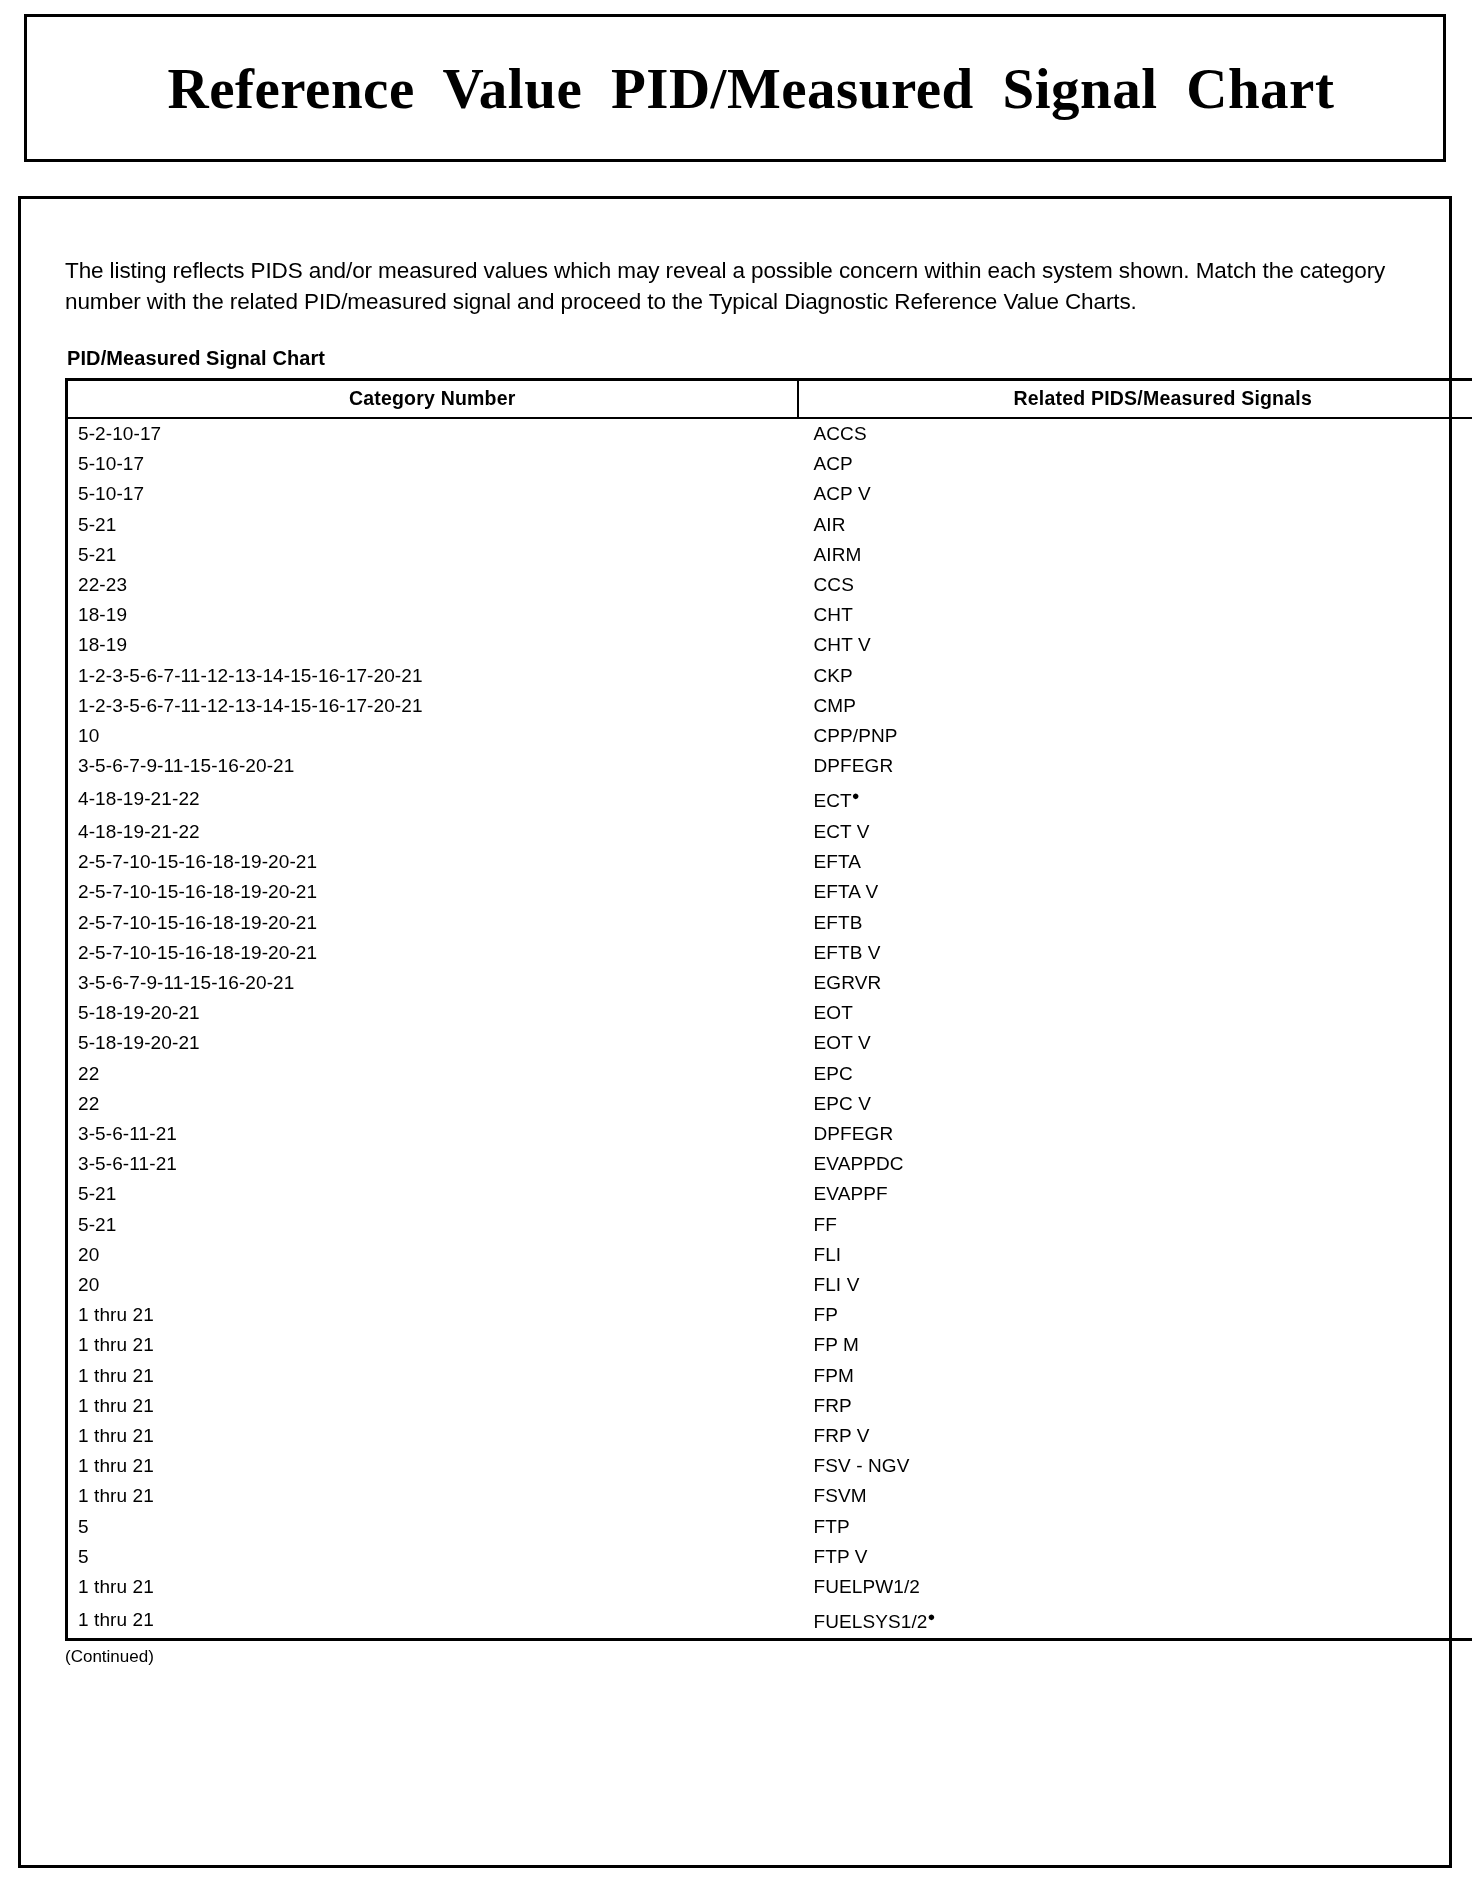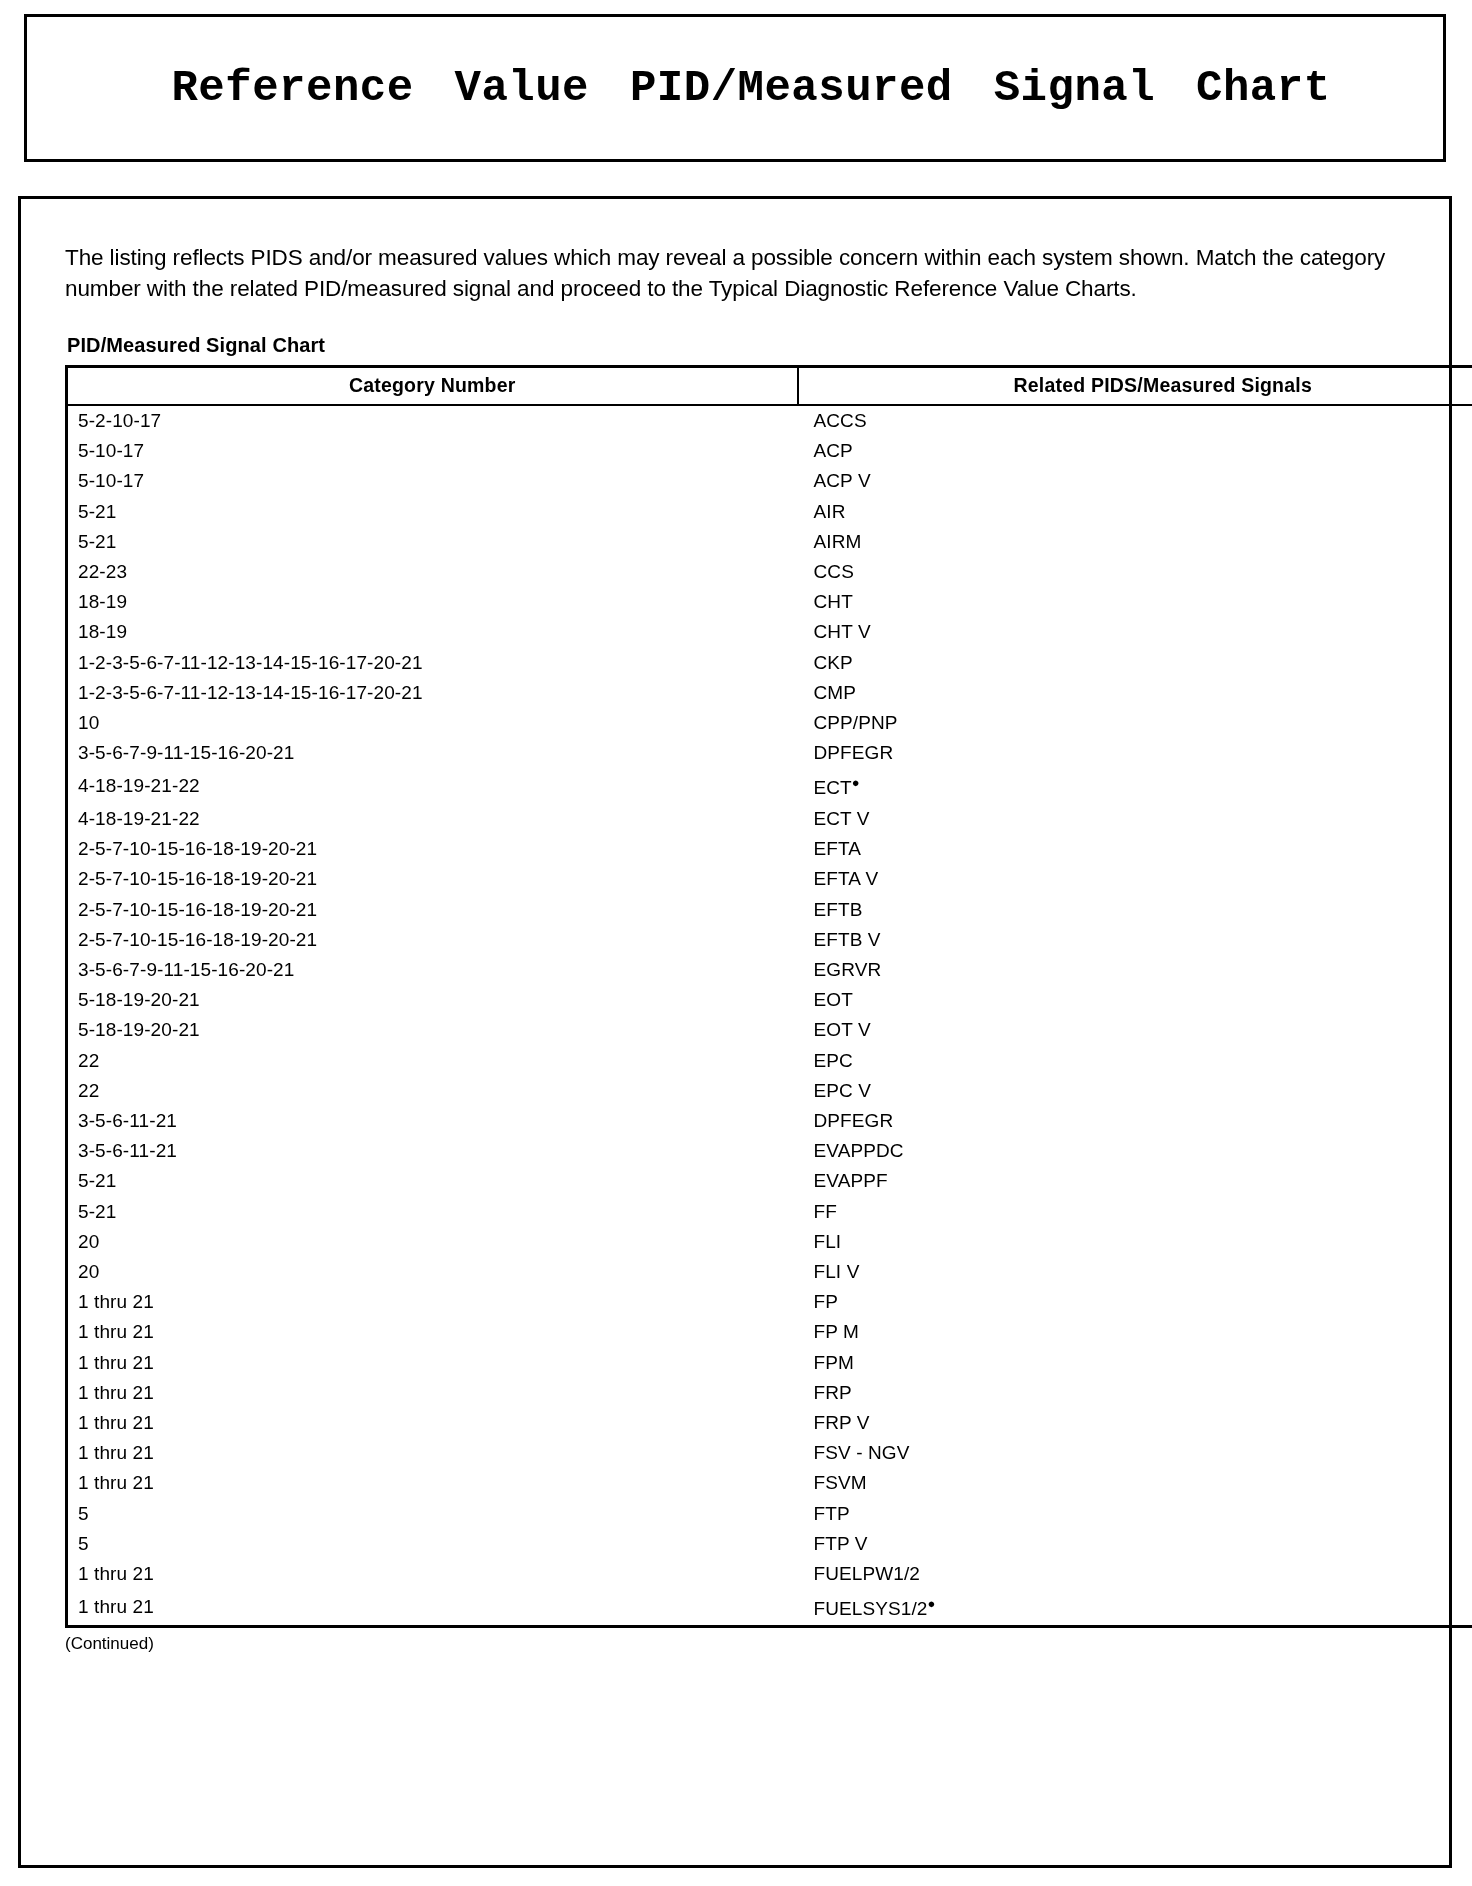--- a/index.html
+++ b/index.html
@@ -28,39 +28,39 @@
     top: 14px;
     width: 1422px;
     height: 148px;
     border: 3px solid #000;
     box-sizing: border-box;
     display: flex;
     align-items: center;
     justify-content: center;
   }
   .title-text {
-    font-family: Liberation Mono, monospace;
+    font-family: Liberation Serif, serif;
     font-weight: bold;
-    font-size: 44px;
+    font-size: 57px;
     letter-spacing: 0.5px;
     word-spacing: 14px;
     white-space: nowrap;
     margin-left: 32px;
   }
 
   
   .body-box {
     position: absolute;
     left: 18px;
     top: 196px;
     width: 1434px;
     height: 1672px;
     border: 3px solid #000;
     box-sizing: border-box;
-    padding: 43px 44px 0 44px;
+    padding: 56px 44px 0 44px;
   }
 
   .intro {
     font-size: 22.5px;
     line-height: 31px;
     margin: 0 0 30px 0;
     max-width: 1330px;
     letter-spacing: -0.1px;
   }
 

